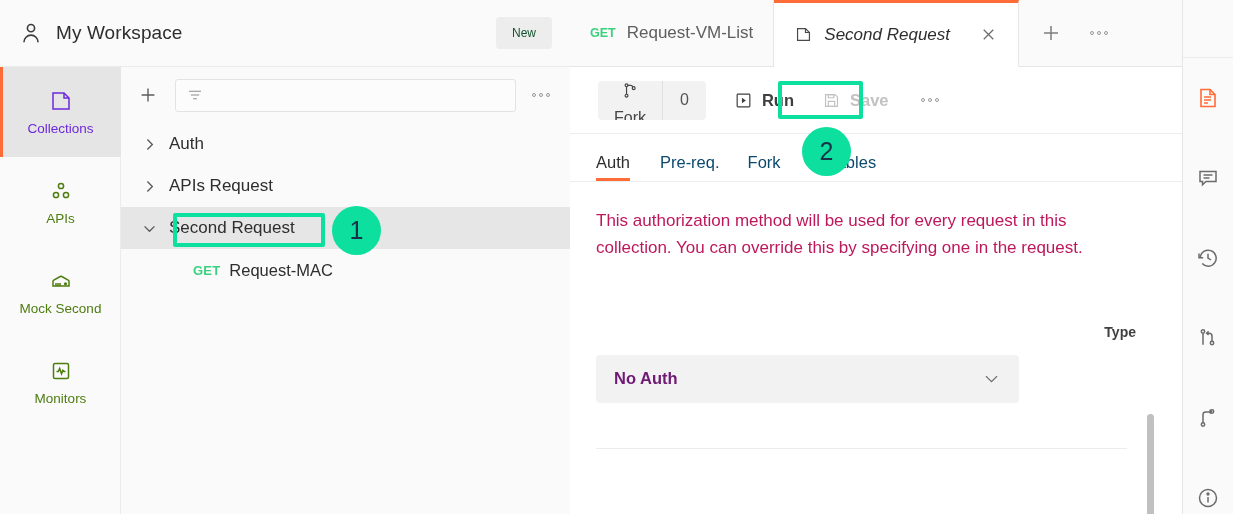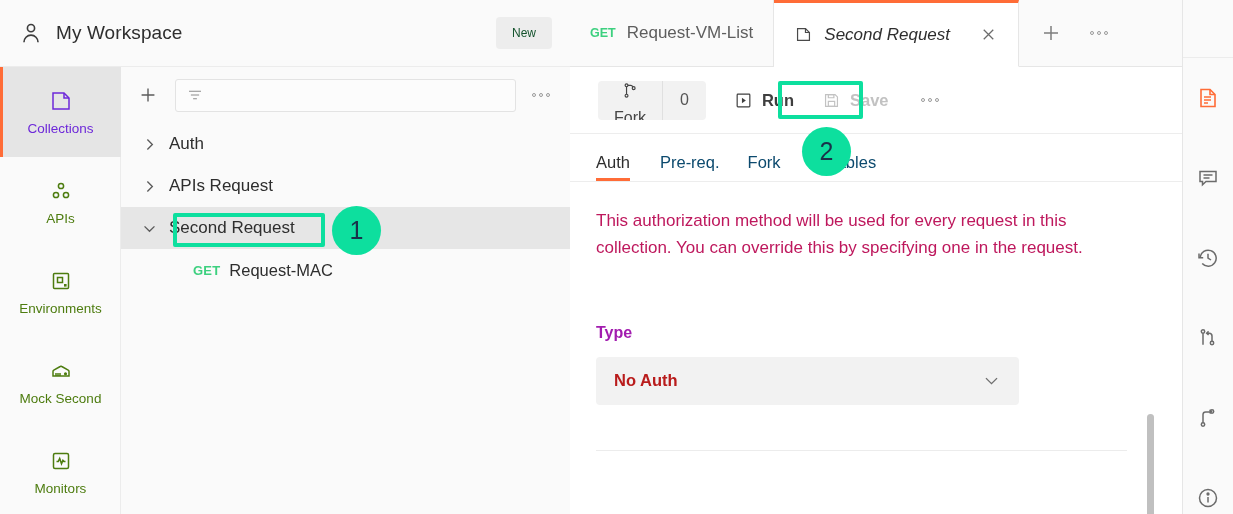--- a/index.html
+++ b/index.html
@@ -166,27 +166,27 @@
   .subtab.active::after {
     content: ""; position: absolute; left: 0; right: 16px; bottom: 0;
     height: 3px; background: #ff6c37;
   }
 
   
   .body-area { position: relative; height: 351px; padding: 26px 46px 0 26px; }
   .desc {
     font-size: 17px; line-height: 1.58; color: #be185d; max-width: 545px;
   }
-  .type-label { font-size: 16px; font-weight: bold; color: #a21caf; margin-top: 62px; }
+  .type-label { font-size: 14px; font-weight: bold; color: #404040; margin-top: 62px; text-align: right; }
   .select-box {
     margin-top: 15px; width: 423px; height: 48px; background: #f2f2f2;
     border-radius: 4px; display: flex; align-items: center;
     padding: 0 18px; cursor: pointer;
   }
-  .select-val { font-size: 16.5px; color: #b91c1c; font-weight: bold;}
+  .select-val { font-size: 16.5px; color: #701a75; font-weight: bold;}
   .select-chev { margin-left: auto; width: 19px; height: 19px; color: #6f6f6f; }
   .hr { margin-top: 45px; width: 531px; height: 1px; background: #ececec; }
 
   
   .scroll-track {
     position: absolute; right: 28px; top: 232px; width: 7px; height: 186px;
     background: #f3f3f3; border-radius: 4px;
   }
   .scroll-thumb {
     position: absolute; top: 0; left: 0; width: 7px; height: 117px;
@@ -242,30 +242,20 @@
         <span class="rail-ico">
           <svg viewBox="0 0 24 24" fill="none" stroke="currentColor" stroke-width="1.5">
               <circle cx="12" cy="7" r="2.6"></circle>
               <circle cx="7" cy="16" r="2.6"></circle>
               <circle cx="17" cy="16" r="2.6"></circle>
             </svg>
         </span>
         <span class="rail-label">APIs</span>
       </div>
 
-      <div class="rail-item">
-        <span class="rail-ico">
-          <svg viewBox="0 0 24 24" fill="none" stroke="currentColor" stroke-width="1.5">
-              <rect x="4.5" y="4.5" width="15" height="15" rx="1"></rect>
-              <rect x="8.5" y="8.5" width="5" height="5"></rect>
-              <rect x="15" y="15" width="2.6" height="2.6" fill="currentColor" stroke="none"></rect>
-            </svg>
-        </span>
-        <span class="rail-label">Environments</span>
-      </div>
 
       <div class="rail-item">
         <span class="rail-ico">
           <svg viewBox="0 0 24 24" fill="none" stroke="currentColor" stroke-width="1.5">
               <path d="M4 12.5c0-.6.3-1.1.8-1.4l6.4-3.6c.5-.3 1.1-.3 1.6 0l6.4 3.6c.5.3.8.8.8 1.4V17H4z"></path>
               <path d="M7 14v3M9 14v3M11 14v3"></path>
               <circle cx="16.5" cy="14.8" r=".8" fill="currentColor"></circle>
             </svg>
         </span>
         <span class="rail-label">Mock Second</span>

